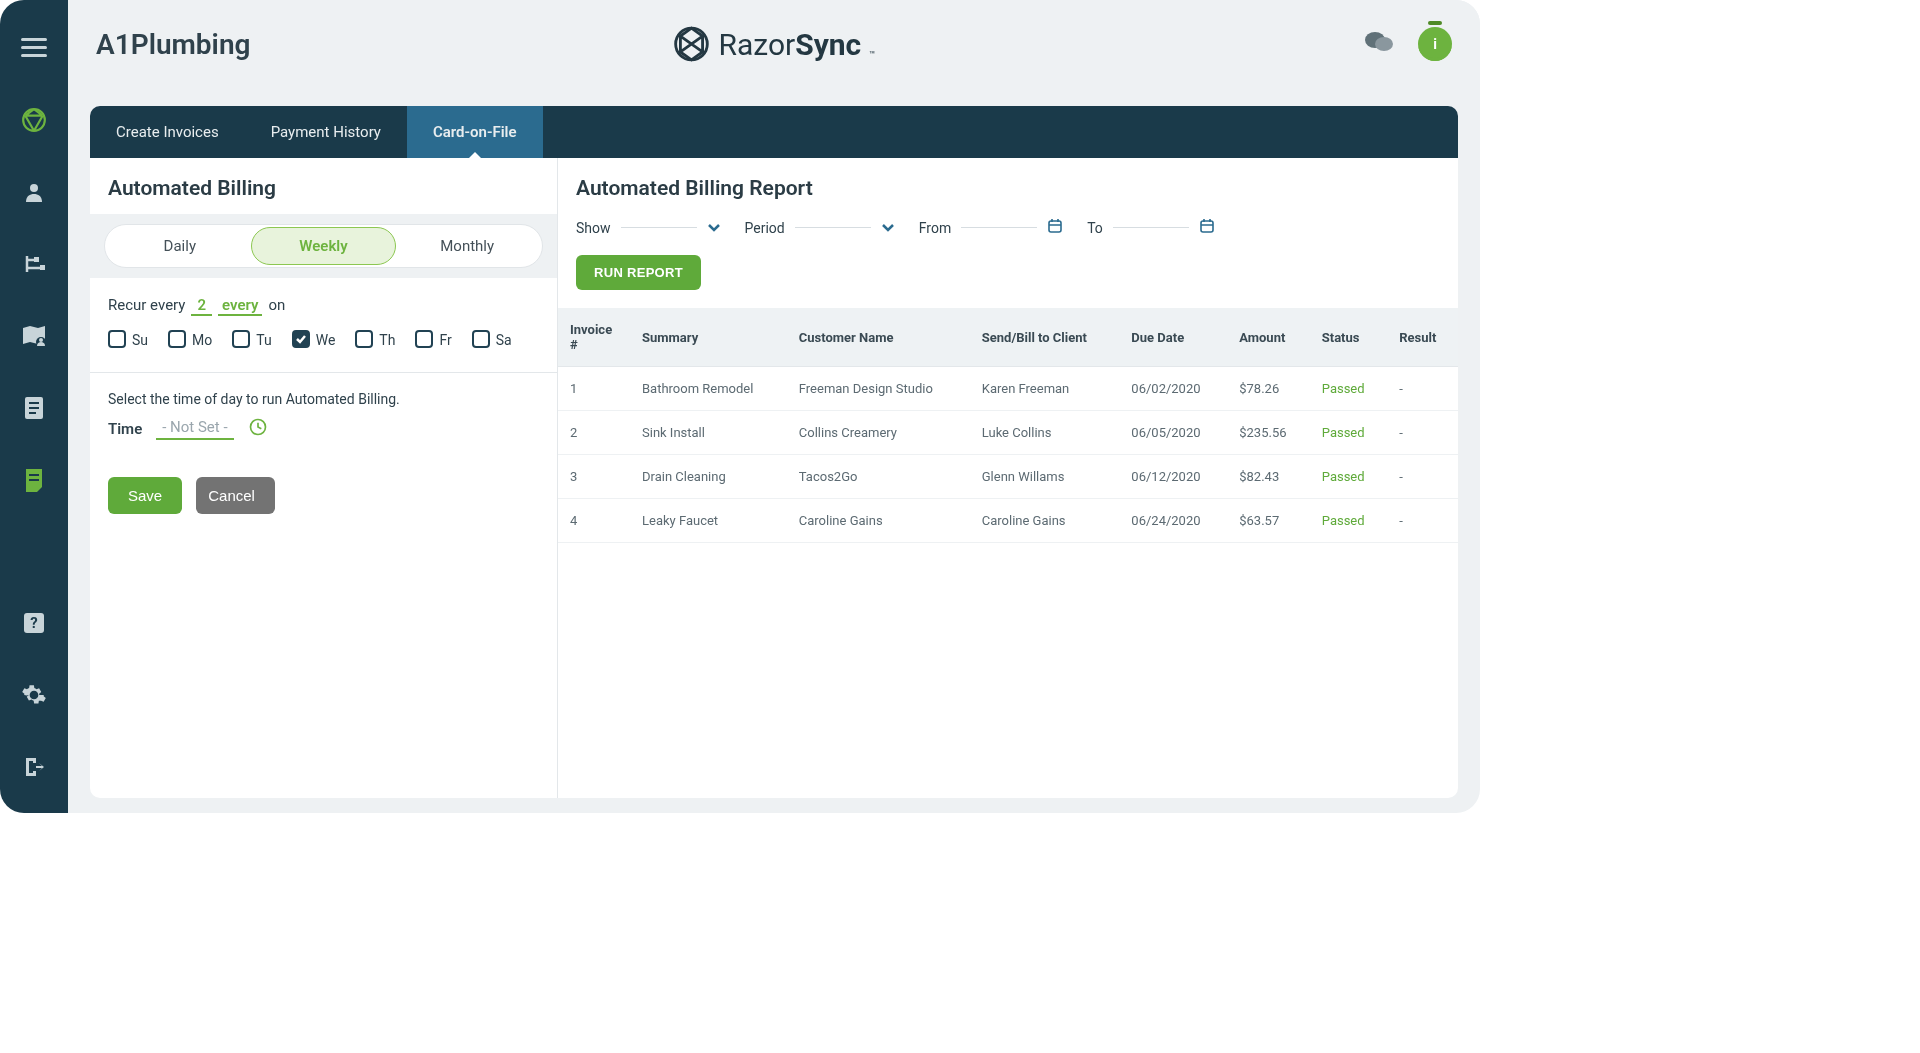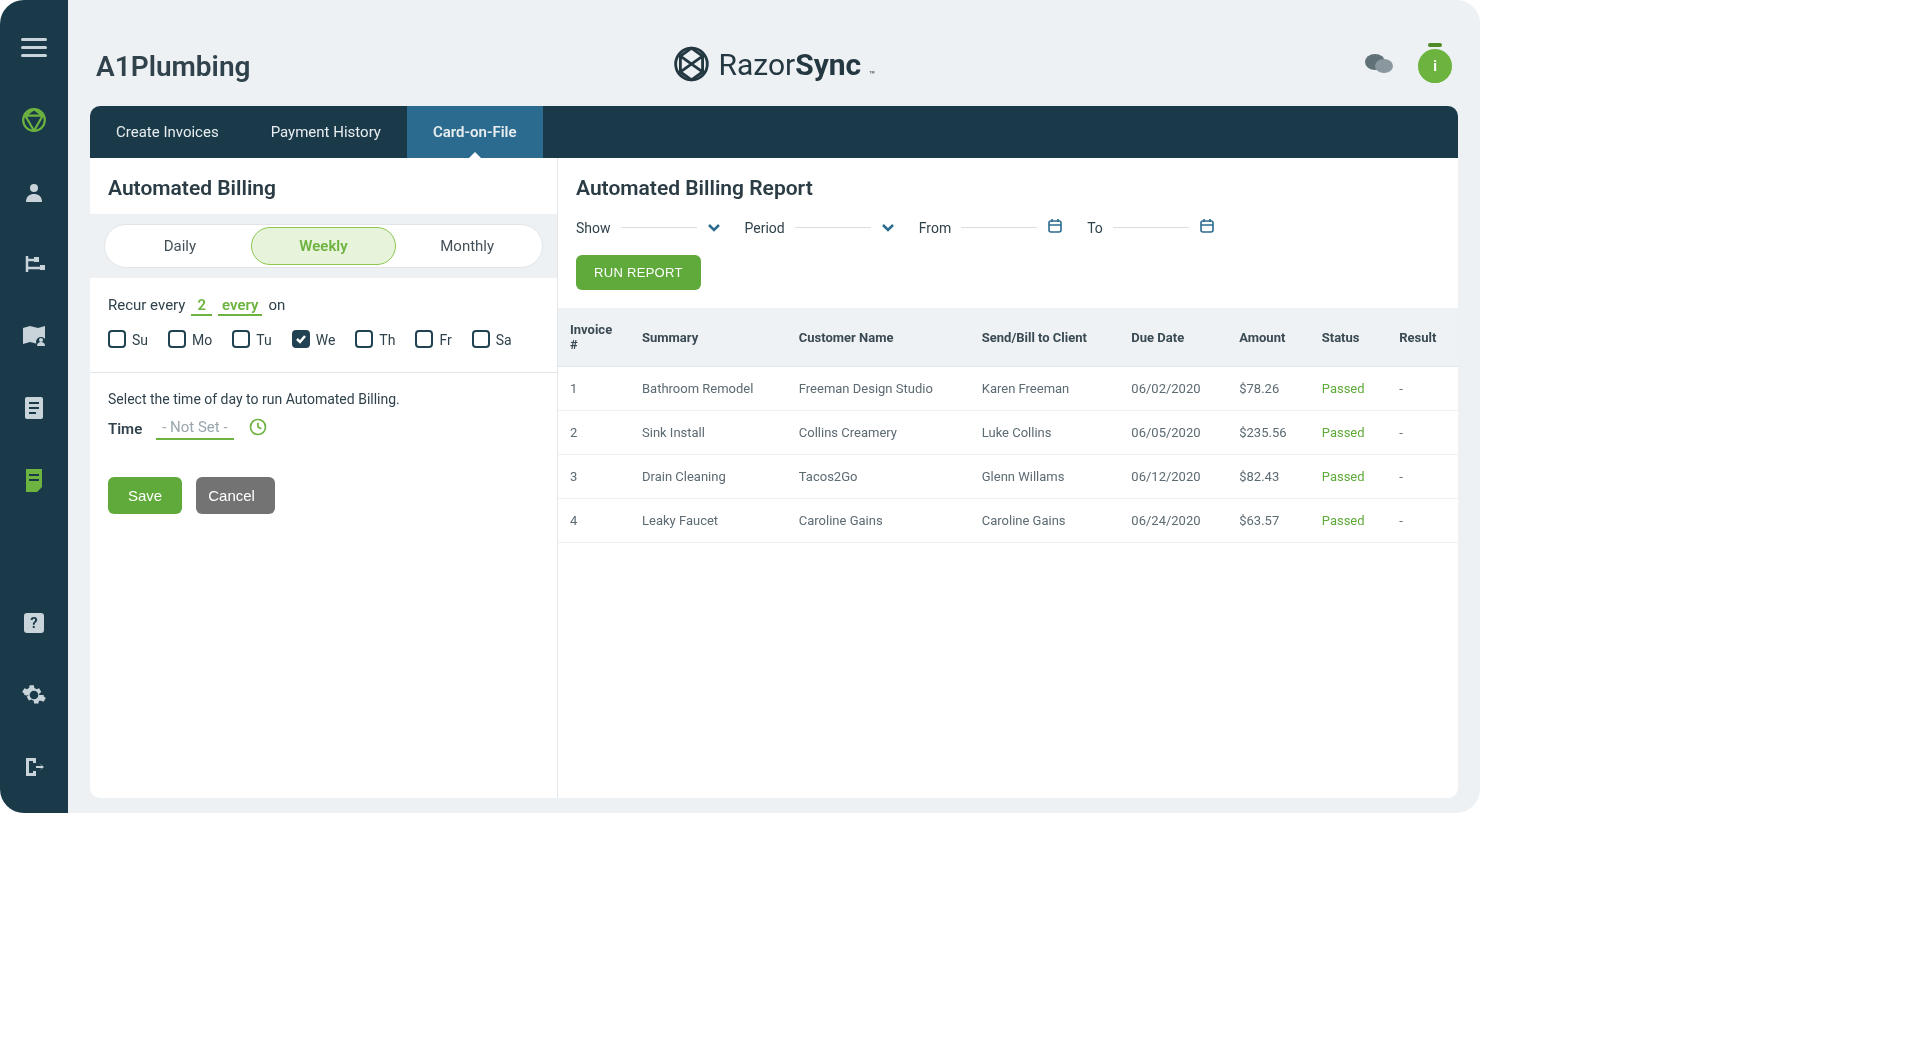--- a/index.html
+++ b/index.html
@@ -43,22 +43,22 @@
   flex: 1;
   display: flex;
   flex-direction: column;
   background: #eef1f3;
   min-width: 0;
 }
 .topbar {
   height: 88px;
   background: #eef1f3;
   display: flex;
-  align-items: flex-end;
-  padding: 5px 28px;
+  align-items: center;
+  padding: 12px 28px;
   position: relative;
 }
 .company-name {
   font-size: 28px;
   font-weight: 600;
   color: #30424c;
 }
 .brand {
   position: absolute;
   left: 50%;
@@ -152,20 +152,21 @@
   background: #eef1f3;
   padding: 10px 14px;
   margin: 0;
 }
 .freq-toggle {
   display: flex;
   background: #fff;
   border-radius: 24px;
   padding: 3px;
   border: 1px solid #e1e5e8;
+  justify-content: flex-end;
 }
 .freq-opt {
   flex: 1;
   text-align: center;
   padding: 9px 0;
   font-size: 15px;
   color: #445058;
   border-radius: 20px;
   cursor: pointer;
 }
@@ -269,21 +270,21 @@
   width: 76px; height: 1px; background: #d7dde1;
 }
 .filter .chev { color: #2b6b8f; }
 .filter .cal { color: #2b6b8f; }
 
 .run-wrap { padding: 0 18px 18px 18px; }
 .btn-run {
   background: #5faa3a; color: #fff;
   padding: 10px 18px;
   border: none; border-radius: 6px;
-  font-weight: 400; font-size: 13px;
+  font-weight: 700; font-size: 13px;
   cursor: pointer;
   letter-spacing: .3px;
 }
 
 .table {
   width: 100%;
   border-collapse: collapse;
   font-size: 13px;
 }
 .table thead th {

